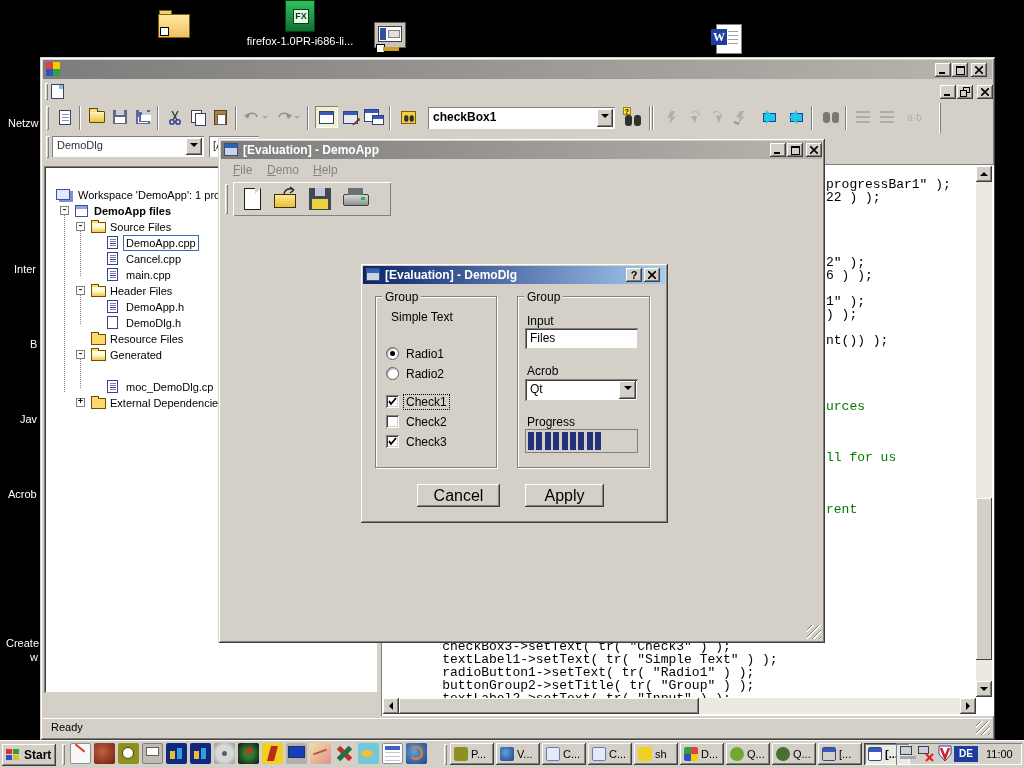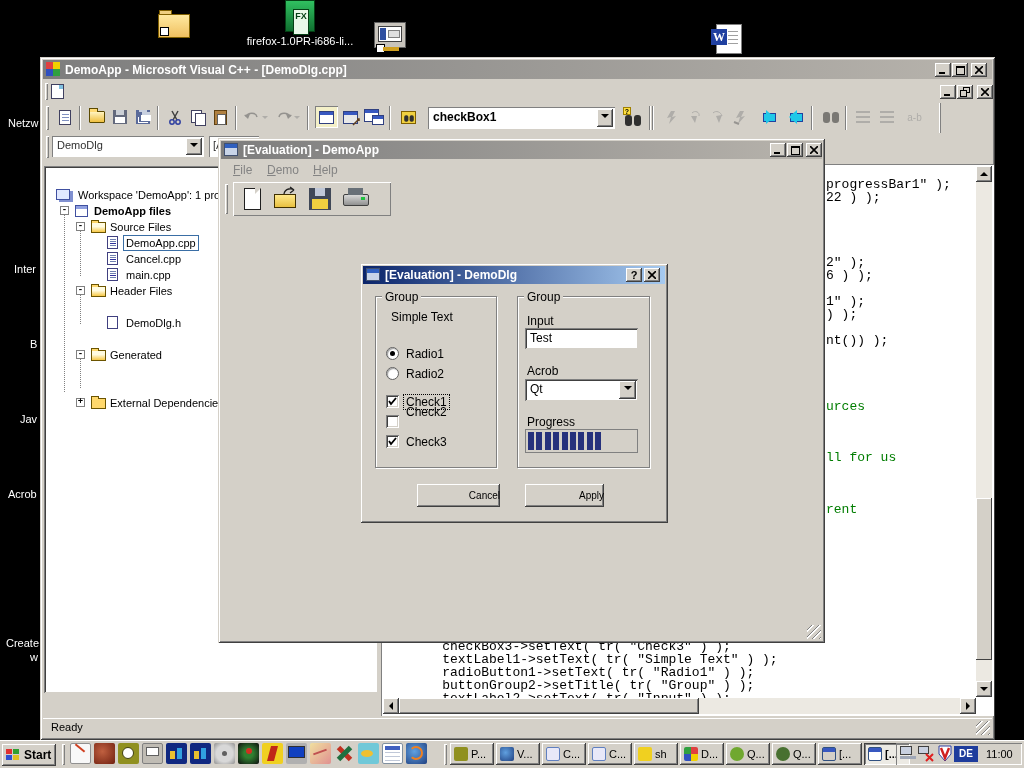--- a/index.html
+++ b/index.html
@@ -61,40 +61,40 @@
 .tri-left{width:0;height:0;border:4px solid transparent;border-right:4px solid #000;margin-left:-4px}
 .tri-right{width:0;height:0;border:4px solid transparent;border-left:4px solid #000;margin-right:-4px}
 .code{font-family:"Liberation Mono",monospace;font-size:13px;line-height:13px;white-space:pre;color:#000}
 .green{color:#007d00}
 .dlabel{font-size:12px}
 .grp{border:1px solid #808080;box-shadow:inset 1px 1px 0 #fff,1px 1px 0 #fff}
 .glegend{position:absolute;background:#d4d0c8;padding:0 3px;font-size:12px}
 .radio{width:13px;height:13px;border-radius:50%;background:#fff;border:1px solid #606060;box-shadow:inset 1px 1px 1px #a0a0a0;position:absolute}
 .radio.on:before{content:'';position:absolute;left:3px;top:3px;width:5px;height:5px;background:#000;border-radius:50%}
 .chk{width:13px;height:13px;background:#fff;box-shadow:inset 1px 1px 0 #808080,inset -1px -1px 0 #fff,inset 2px 2px 0 #404040,inset -2px -2px 0 #d4d0c8;position:absolute;display:flex;align-items:center;justify-content:center}
-.dbtn{display:flex;align-items:center;justify-content:flex-end;font-size:10px}
+.dbtn{display:flex;align-items:center;justify-content:center;font-size:16px}
 .qicon{width:21px;height:21px;position:relative;border-radius:2px}
 .titem{height:22px;display:flex;align-items:center;gap:3px;padding:0 4px;font-size:11px;overflow:hidden;white-space:nowrap}
 .griplines{background:repeating-linear-gradient(135deg,transparent 0 3px,#808080 3px 4px,#fff 4px 5px)}
 u{text-decoration:underline}
 </style>
 </head>
 <body>
 
 <div id="screen">
 
   <div class="w" style="left:158px;top:14px">
     <div style="width:32px;height:24px;background:linear-gradient(180deg,#ffe9a0,#f0c060);border:1px solid #806000;position:relative">
       <div style="position:absolute;top:-5px;left:0;width:13px;height:4px;background:#f0d080;border:1px solid #806000;border-bottom:none"></div>
       <div style="position:absolute;left:1px;bottom:1px;width:9px;height:9px;background:#fff;border:1px solid #000"></div>
     </div>
   </div>
   <div class="w" style="left:220px;top:0;width:160px;text-align:center">
     <div style="margin:0 auto;width:30px;height:32px;background:linear-gradient(180deg,#30c060,#107030);border:1px solid #054015;position:relative">
-      <div style="position:absolute;left:7px;top:8px;width:16px;height:26px;background:#e8f8e8;border:1px solid #054015;font:bold 9px/13px 'Liberation Sans';color:#054015">FX</div>
+      <div style="position:absolute;left:7px;top:8px;width:16px;height:15px;background:#e8f8e8;border:1px solid #054015;font:bold 9px/13px 'Liberation Sans';color:#054015">FX</div>
     </div>
     <div style="color:#fff;margin-top:3px">firefox-1.0PR-i686-li...</div>
   </div>
   <div class="w" style="left:374px;top:22px">
     <div style="width:32px;height:26px;background:#c8c4bc;border:1px solid #606060;position:relative">
       <div style="position:absolute;left:3px;top:3px;right:3px;bottom:5px;background:#fff;border:1px solid #404040">
         <div style="position:absolute;left:1px;top:1px;width:6px;height:12px;background:#3050a0"></div>
         <div style="position:absolute;left:9px;top:3px;width:12px;height:8px;background:#e0e0e0;border:1px solid #808080"></div>
       </div>
       <div style="position:absolute;left:1px;bottom:-6px;width:9px;height:9px;background:#fff;border:1px solid #000"></div>
@@ -117,21 +117,20 @@
   <div class="w" style="left:30px;top:651px;color:#fff">w</div>
 
   <div class="w frame" style="left:40px;top:57px;width:955px;height:683px">
     <div class="w tb-inactive" style="left:3px;top:3px;width:949px;height:19px;display:flex;align-items:center">
       <div class="w" style="left:3px;top:2px;width:14px;height:14px;background:#fff;display:grid;grid-template-columns:7px 7px">
         <div style="background:#e04040"></div>
           <div style="background:#f0d000"></div>
           <div style="background:#3050c0"></div>
           <div style="background:#30a040"></div>
       </div>
-      <span class="ttext" style="margin-left:22px">DemoApp - Microsoft Visual C++ - [DemoDlg.cpp]</span>
       <div class="w tbtn btn" style="left:892px;top:3px">
           <svg width="8" height="7">
             <rect x="0" y="5" width="6" height="2" fill="#000"></rect>
           </svg>
         </div>
       <div class="w tbtn btn" style="left:909px;top:3px">
           <svg width="9" height="9">
             <rect x="0.5" y="0.5" width="8" height="8" fill="none" stroke="#000"></rect>
             <rect x="0" y="0" width="8" height="2" fill="#000"></rect>
           </svg>
@@ -355,32 +354,54 @@
             </span>
           <span style="position:absolute;left:82px">main.cpp</span>
         </div>
         <div class="trow" style="left:0;top:117px;width:330px">
           <span class="texp" style="left:32px">-</span>
           <span class="tic" style="left:47px">
               <span class="tfold open"></span>
             </span>
           <span style="position:absolute;left:66px">Header Files</span>
         </div>
+        <div class="trow" style="left:0;top:133px;width:330px">
+          <span class="tic" style="left:63px">
+              <span class="tpage">
+                <i></i>
+              </span>
+            </span>
+          <span style="position:absolute;left:82px">DemoApp.h</span>
+        </div>
         <div class="trow" style="left:0;top:149px;width:330px">
           <span class="tic" style="left:63px">
               <span class="tpage"></span>
             </span>
           <span style="position:absolute;left:82px">DemoDlg.h</span>
+        </div>
+        <div class="trow" style="left:0;top:165px;width:330px">
+          <span class="tic" style="left:47px">
+              <span class="tfold"></span>
+            </span>
+          <span style="position:absolute;left:66px">Resource Files</span>
         </div>
         <div class="trow" style="left:0;top:181px;width:330px">
           <span class="texp" style="left:32px">-</span>
           <span class="tic" style="left:47px">
               <span class="tfold open"></span>
             </span>
           <span style="position:absolute;left:66px">Generated</span>
+        </div>
+        <div class="trow" style="left:0;top:213px;width:330px">
+          <span class="tic" style="left:63px">
+              <span class="tpage">
+                <i></i>
+              </span>
+            </span>
+          <span style="position:absolute;left:82px">moc_DemoDlg.cp</span>
         </div>
         <div class="trow" style="left:0;top:229px;width:330px">
           <span class="texp" style="left:32px">+</span>
           <span class="tic" style="left:47px">
               <span class="tfold"></span>
             </span>
           <span style="position:absolute;left:66px">External Dependencie</span>
         </div>
       </div>
     </div>
@@ -508,32 +529,32 @@
     <span class="w dlabel" style="left:46px;top:84px">Radio1</span>
     <div class="radio w" style="left:26px;top:104px"></div>
     <span class="w dlabel" style="left:46px;top:104px">Radio2</span>
     <div class="chk w" style="left:26px;top:132px">
         <svg width="9" height="9">
           <path d="M1 4 L3 7 L8 1" stroke="#000" stroke-width="1.8" fill="none"></path>
         </svg>
       </div>
     <span class="w dlabel" style="left:44px;top:132px;outline:1px dotted #000;padding:0 2px">Check1</span>
     <div class="chk w" style="left:26px;top:152px"></div>
-    <span class="w dlabel" style="left:46px;top:142px">Check2</span>
+    <span class="w dlabel" style="left:46px;top:152px">Check2</span>
     <div class="chk w" style="left:26px;top:172px">
         <svg width="9" height="9">
           <path d="M1 4 L3 7 L8 1" stroke="#000" stroke-width="1.8" fill="none"></path>
         </svg>
       </div>
     <span class="w dlabel" style="left:46px;top:172px">Check3</span>
     <div class="w grp" style="left:157px;top:33px;width:133px;height:172px"></div>
     <span class="w glegend" style="left:164px;top:27px">Group</span>
     <span class="w dlabel" style="left:167px;top:51px">Input</span>
     <div class="w sunken" style="left:165px;top:65px;width:113px;height:21px">
-      <span class="dlabel" style="position:absolute;left:5px;top:3px">Test</span>
+      <span class="dlabel" style="position:absolute;left:5px;top:3px">Files</span>
     </div>
     <span class="w dlabel" style="left:167px;top:101px">Acrob</span>
     <div class="w sunken" style="left:165px;top:116px;width:113px;height:22px">
       <span class="dlabel" style="position:absolute;left:5px;top:3px">Qt</span>
       <div class="btn" style="position:absolute;right:2px;top:2px;width:17px;height:18px;display:flex;align-items:center;justify-content:center">
           <div class="tri-down" style="border-width:4px;margin:0"></div>
         </div>
     </div>
     <span class="w dlabel" style="left:167px;top:152px">Progress</span>
     <div class="w" style="left:165px;top:166px;width:113px;height:24px;border:1px solid #808080;background:#d4d0c8">

